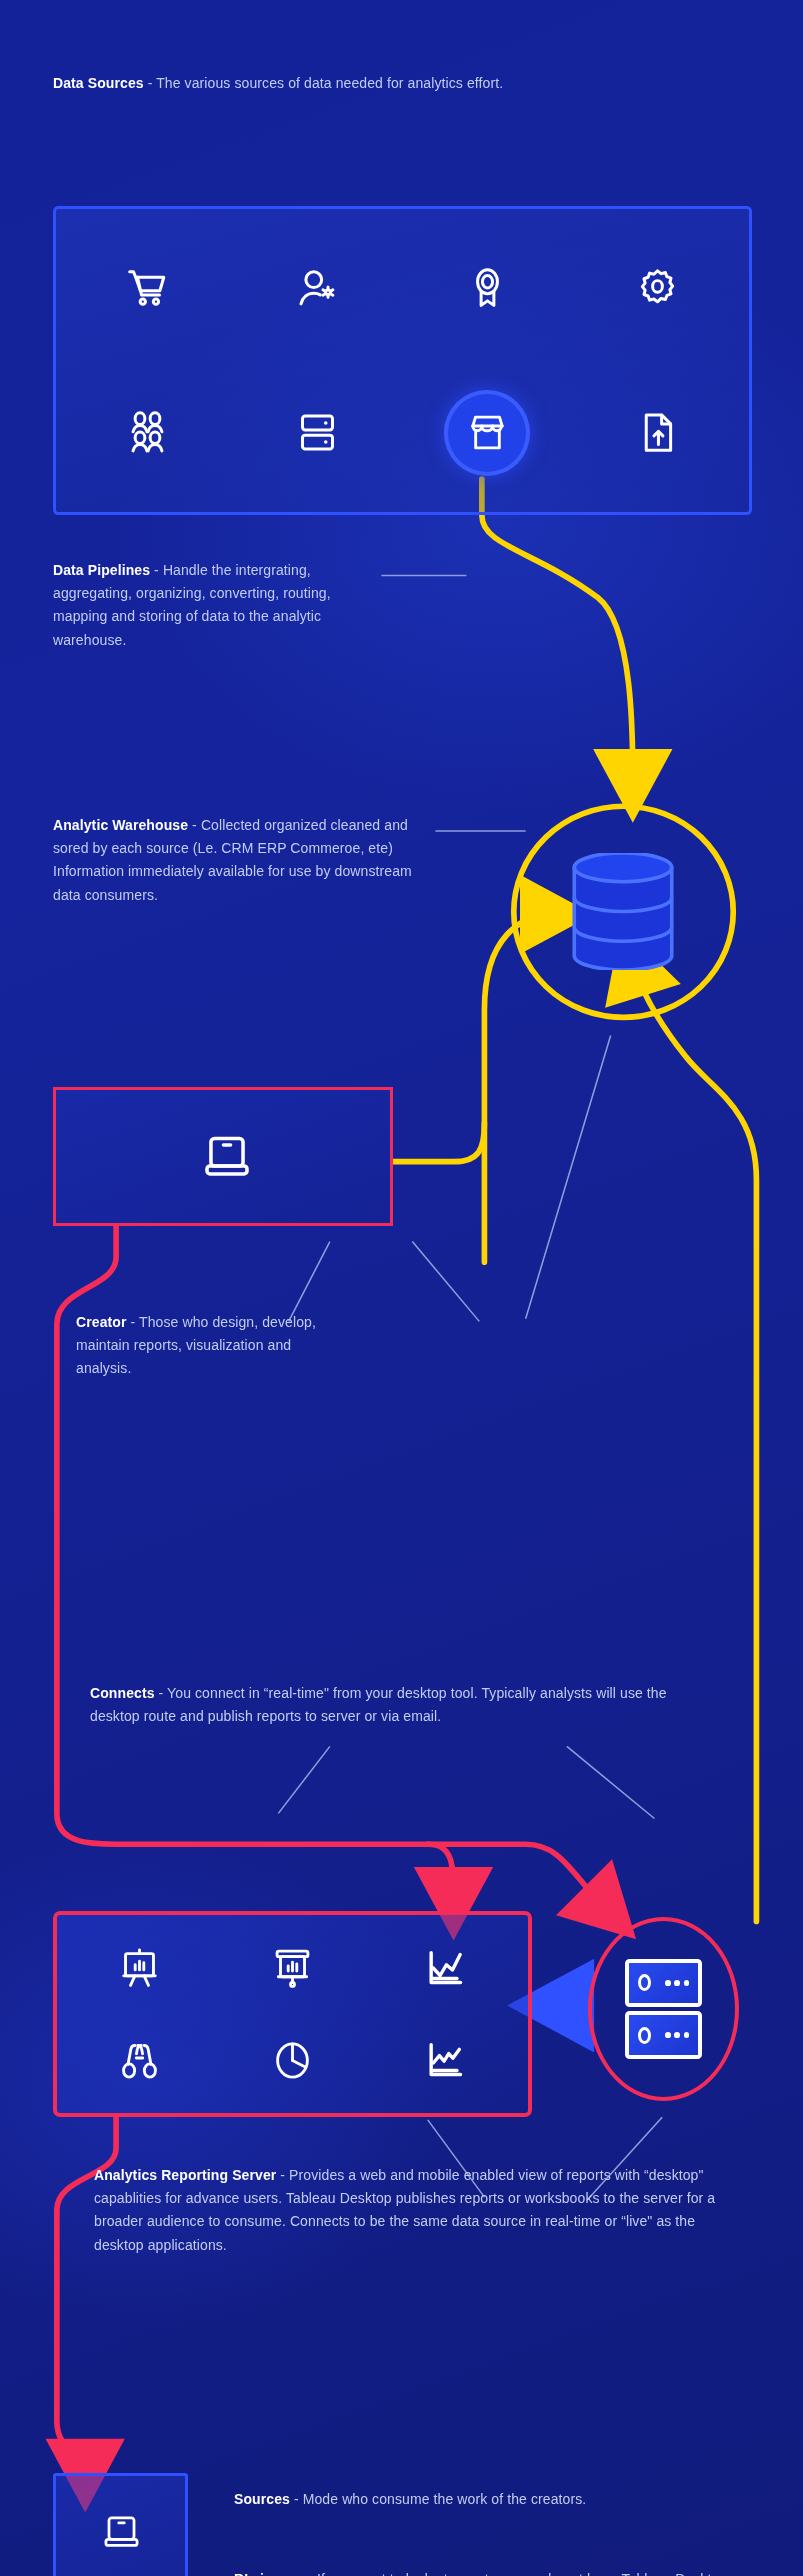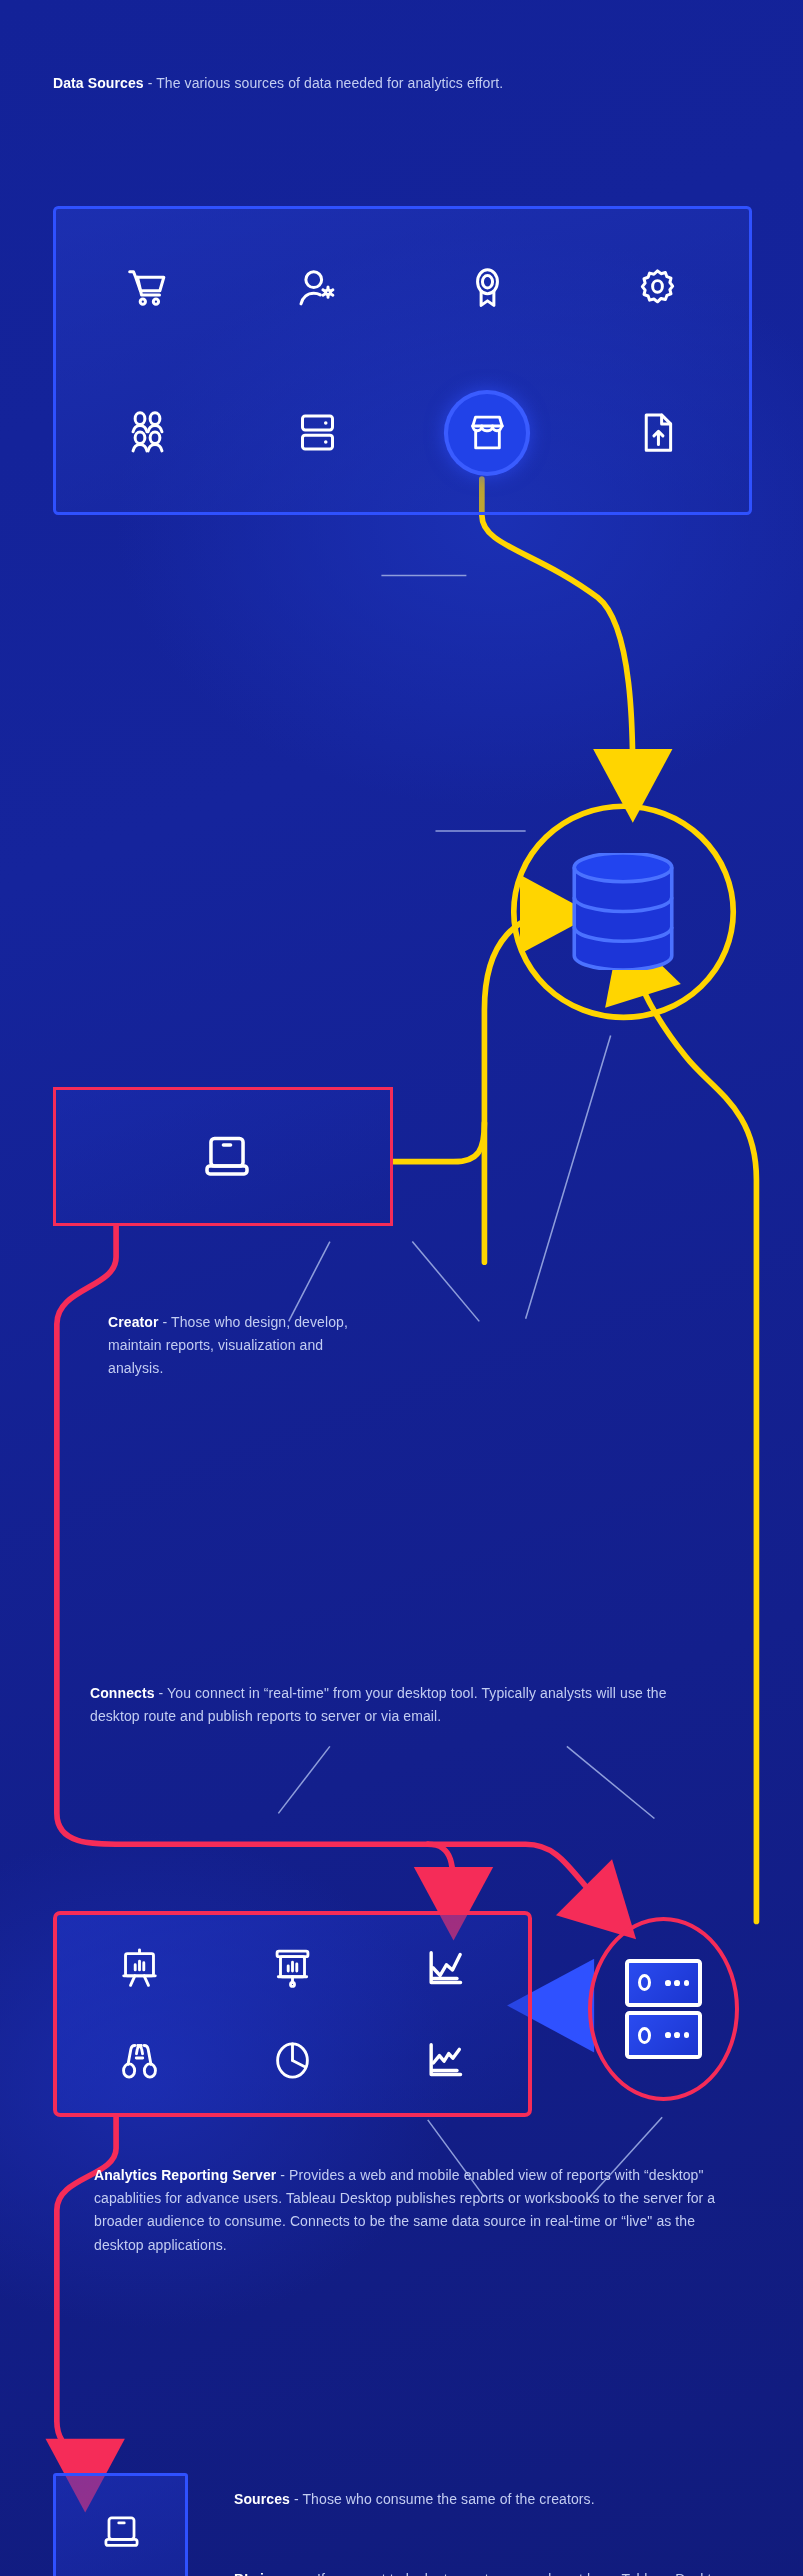--- a/index.html
+++ b/index.html
@@ -228,42 +228,52 @@
 
     <span class="ico">
       <svg width="45" height="45" viewBox="0 0 24 24" fill="none" stroke="currentColor" stroke-width="1.6" stroke-linecap="round" stroke-linejoin="round">
         <path d="M6 2.6h8.2L19 7.4v14H6z"></path>
         <path d="M14.2 2.6v4.8H19"></path>
         <path d="M12.5 18.4v-7M12.5 11.4l-2.4 2.4M12.5 11.4l2.4 2.4"></path>
       </svg>
     </span>
   </div>
 
-
+  <div class="txt" style="left:53px;top:559px;width:330px;">
+    <b>Data Pipelines</b>
+    <span>-</span>
+    <span>Handle the intergrating, aggregating, organizing, converting, routing, mapping and storing of data to the analytic warehouse.</span>
+  </div>
+
+  <div class="txt" style="left:53px;top:814px;width:384px;">
+    <b>Analytic Warehouse</b>
+    <span>-</span>
+    <span>Collected organized cleaned and sored by each source (Le. CRM ERP Commeroe, ete) Information immediately available for use by downstream data consumers.</span>
+  </div>
 
   <div class="cyl">
     <svg width="106" height="117" viewBox="0 0 206 228" fill="none">
       <path d="M8 28 v172 a95 28 0 0 0 190 0 V28z" fill="#1c35d8"></path>
       <ellipse cx="103" cy="28" rx="95" ry="28" fill="#2244ef" stroke="#4b72ff" stroke-width="7"></ellipse>
       <path d="M8 28 v172 a95 28 0 0 0 190 0 V28" fill="none" stroke="#4b72ff" stroke-width="7"></path>
       <path d="M8 86 a95 28 0 0 0 190 0" fill="none" stroke="#4b72ff" stroke-width="7"></path>
       <path d="M8 144 a95 28 0 0 0 190 0" fill="none" stroke="#4b72ff" stroke-width="7"></path>
     </svg>
   </div>
 
   <div class="box box-creator"></div>
   <div class="ico" style="position:absolute;left:202px;top:1131px;">
     <svg width="50" height="50" viewBox="0 0 24 24" fill="none" stroke="#ffffff" stroke-width="1.7" stroke-linecap="round" stroke-linejoin="round">
       <rect x="4.3" y="3.6" width="15.4" height="13.2" rx="1.7"></rect>
       <path d="M10.3 6.7h3.4"></path>
       <rect x="2.4" y="16.8" width="19.2" height="3.8" rx="1.4"></rect>
     </svg>
   </div>
 
-  <div class="txt" style="left:76px;top:1311px;width:273px;margin-left:32px;">
+  <div class="txt" style="left:76px;top:1311px;width:273px;">
     <b>Creator</b>
     <span>-</span>
     <span>Those who design, develop, maintain reports, visualization and analysis.</span>
   </div>
 
 
   <div class="txt" style="left:90px;top:1682px;width:623px;">
     <b>Connects</b>
     <span>-</span>
     <span>You connect in “real-time" from your desktop tool. Typically analysts will use the desktop route and publish reports to server or via email.</span>
@@ -366,21 +376,21 @@
         <path d="M10.3 6.7h3.4"></path>
         <rect x="2.4" y="16.8" width="19.2" height="3.8" rx="1.4"></rect>
       </svg>
     </span>
 
   </div>
 
   <div class="txt" style="left:234px;top:2488px;width:507px;">
     <b>Sources</b>
     <span>-</span>
-    <span>Those who consume the same of the creators.</span>
+    <span>Mode who consume the work of the creators.</span>
   </div>
 
   <div class="txt" style="left:234px;top:2568px;width:507px;">
     <b>BI viewers</b>
     <span>-</span>
     <span>If you want to look at reports or you do not have Tableau Desktop. Locker, Mode Analytics, Power BI and many others allow you can connect to web and mobile enabled versions.</span>
   </div>
 
 </div>
 

